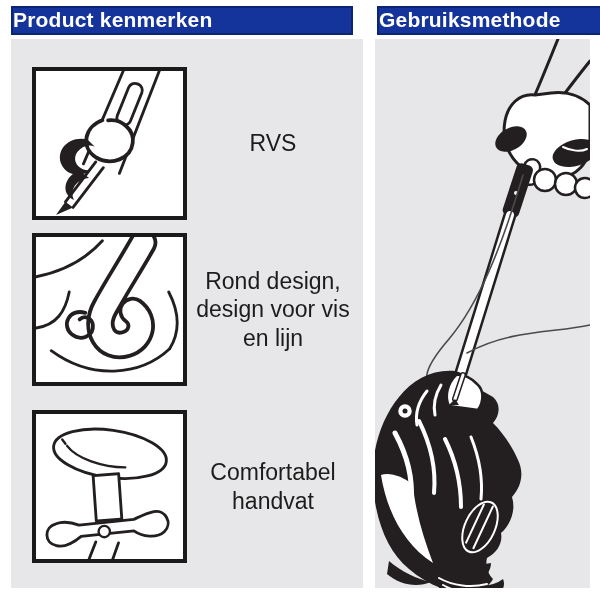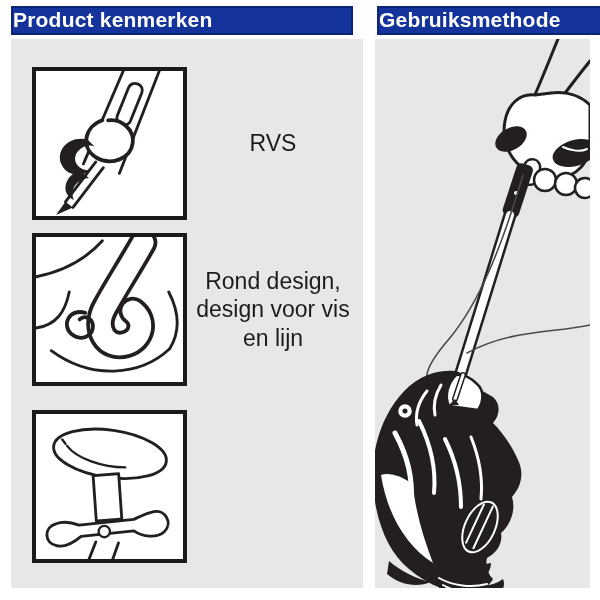--- a/index.html
+++ b/index.html
@@ -86,20 +86,21 @@
         <g transform="rotate(-6 77 122)">
           <path d="M22,110 C9,112 7,129 20,133 C30,137 41,130 47,126 L103,126
                    C111,133 126,137 135,130 C145,122 138,107 126,108 C117,109 110,112 104,114 L46,114
                    C40,111 30,108 22,110 Z" fill="#fff" stroke="#231f20" stroke-width="3"></path>
         </g>
         <circle cx="72" cy="124" r="6" fill="#fff" stroke="#231f20" stroke-width="2.5"></circle>
         <path d="M63,135 L56,153" fill="none" stroke="#231f20" stroke-width="3"></path>
         <path d="M87,136 L81,153" fill="none" stroke="#231f20" stroke-width="3"></path>
       </svg>
     </div>
+    <div class="feat-label row3">Comfortabel handvat</div>
   </div>
 
   <div class="hdr hdr-right">Gebruiksmethode</div>
 
   <div class="panel panel-right">
     <div class="scene">
       <svg viewBox="0 0 215 549" stroke-linecap="round" stroke-linejoin="round">
 
         <path d="M183,0 C174,22 166,42 159,58" fill="none" stroke="#231f20" stroke-width="3"></path>
         <path d="M215,22 C202,38 190,54 181,66" fill="none" stroke="#231f20" stroke-width="3"></path>

